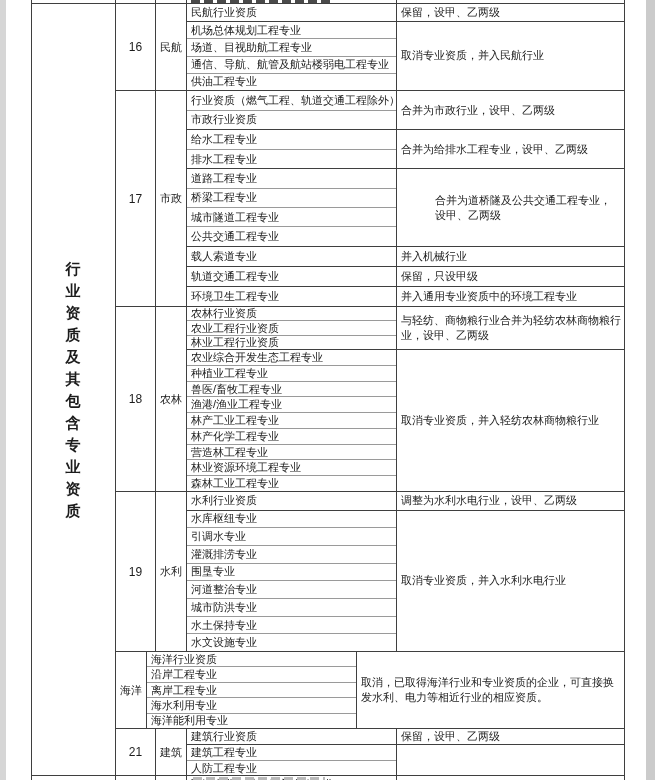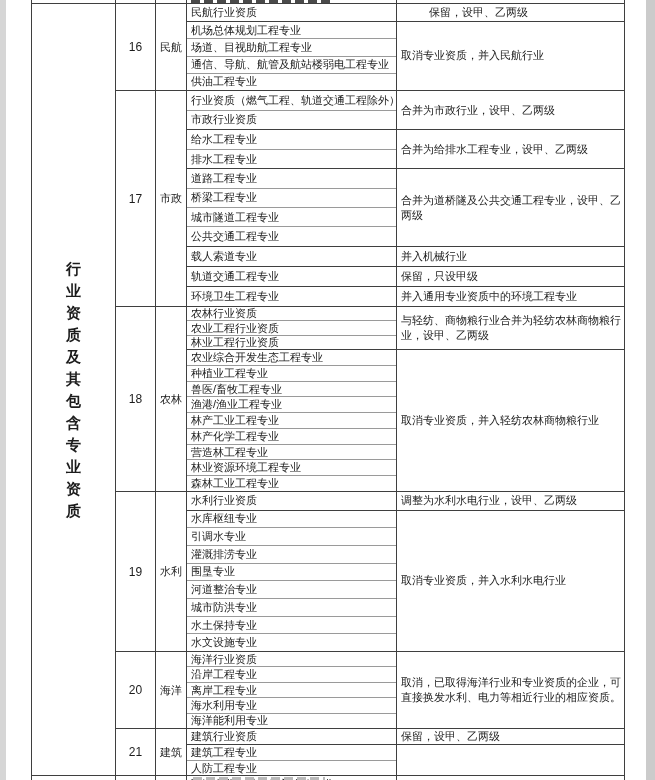--- a/index.html
+++ b/index.html
@@ -63,21 +63,21 @@
   }
   .vlabel{
     width:84px;box-sizing:border-box;
     border-right:1px solid var(--border-dark);
     display:flex;align-items:center;justify-content:center;
   }
   .vlabel-text{
     width:16px;
     font-size:15px;font-weight:bold;
     line-height:22px;letter-spacing:0;
-    word-break:break-all;text-align:center;
+    word-break:break-all;
   }
   .sections{flex:1;display:flex;flex-direction:column;}
   .section-row{
     display:flex;box-sizing:border-box;
     border-bottom:1px solid var(--border-dark);
   }
   .section-row:last-child{border-bottom:none;}
   .cell-num{
     width:40px;box-sizing:border-box;
     border-right:1px solid var(--border-dark);
@@ -135,21 +135,21 @@
 
     <div class="band">
       <div class="vlabel">
         <div class="vlabel-text">行业资质及其包含专业资质</div>
       </div>
       <div class="sections">
           <div class="section-row" style="height: 87px;">
             <div class="cell-num">16</div>
             <div class="cell-ind">民航</div>
             <div class="groups">
-              <div class="group-row" style="flex-grow: 1; flex-basis: 0px; gap: 28px;">
+              <div class="group-row" style="flex-grow: 1; flex-basis: 0px;">
                 <div class="specs">
                   <div class="spec-row">民航行业资质</div>
                 </div>
                 <div class="result">
                   <span>保留，设甲、乙两级</span>
                 </div>
               </div>
               <div class="group-row" style="flex-grow: 4; flex-basis: 0px; font-family: Liberation Mono, monospace;">
                 <div class="specs">
                   <div class="spec-row">机场总体规划工程专业</div>
@@ -178,21 +178,21 @@
               </div>
               <div class="group-row" style="flex-grow: 2; flex-basis: 0px;">
                 <div class="specs">
                   <div class="spec-row">给水工程专业</div>
                   <div class="spec-row">排水工程专业</div>
                 </div>
                 <div class="result">
                   <span>合并为给排水工程专业，设甲、乙两级</span>
                 </div>
               </div>
-              <div class="group-row" style="flex-grow: 4; flex-basis: 0px;">
+              <div class="group-row" style="flex-grow: 4; flex-basis: 0px; gap: 34px;">
                 <div class="specs">
                   <div class="spec-row">道路工程专业</div>
                   <div class="spec-row">桥梁工程专业</div>
                   <div class="spec-row">城市隧道工程专业</div>
                   <div class="spec-row">公共交通工程专业</div>
                 </div>
                 <div class="result">
                   <span>合并为道桥隧及公共交通工程专业，设甲、乙两级</span>
                 </div>
               </div>
@@ -277,21 +277,20 @@
                   <div class="spec-row">水土保持专业</div>
                   <div class="spec-row">水文设施专业</div>
                 </div>
                 <div class="result">
                   <span>取消专业资质，并入水利水电行业</span>
                 </div>
               </div>
             </div>
           </div>
           <div class="section-row" style="height: 77px;">
-            <div class="cell-num">20</div>
             <div class="cell-ind">海洋</div>
             <div class="groups">
               <div class="group-row" style="flex-grow: 5; flex-basis: 0px;">
                 <div class="specs">
                   <div class="spec-row">海洋行业资质</div>
                   <div class="spec-row">沿岸工程专业</div>
                   <div class="spec-row">离岸工程专业</div>
                   <div class="spec-row">海水利用专业</div>
                   <div class="spec-row">海洋能利用专业</div>
                 </div>

